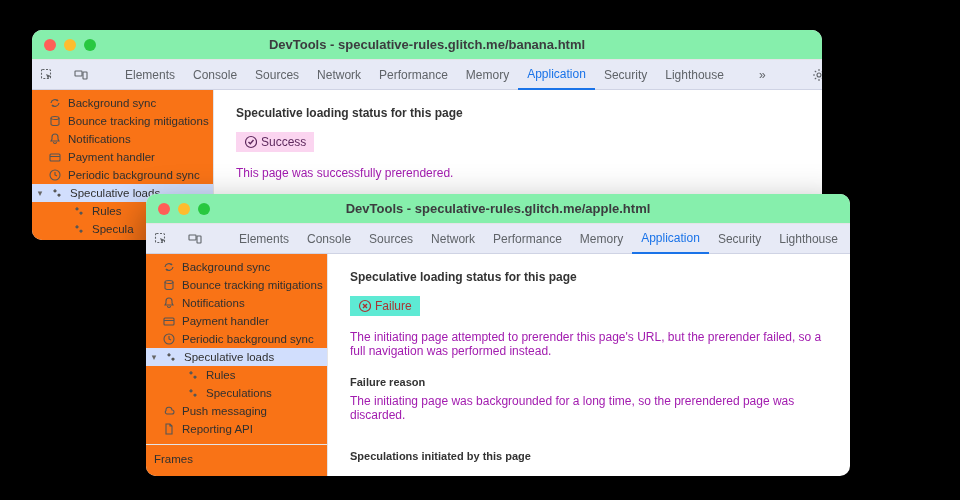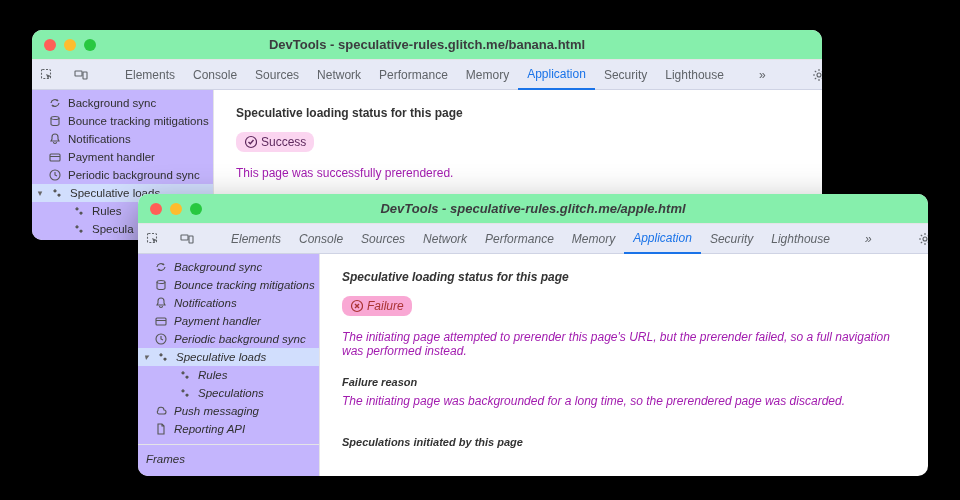--- a/index.html
+++ b/index.html
@@ -15,21 +15,21 @@
   .win {
     position: absolute;
     background: #fff;
     border-radius: 10px;
     box-shadow: 0 15px 40px rgba(0,0,0,.45);
     overflow: hidden;
     display: flex;
     flex-direction: column;
   }
   .win1 { left: 32px; top: 30px; width: 790px; height: 210px; }
-  .win2 { left: 138px; top: 194px; width: 790px; height: 282px; font-style: italic; }
+  .win2 { left: 146px; top: 194px; width: 704px; height: 282px; }
   .titlebar {
     height: 30px;
     background: #86efac;
     display: flex; align-items: center;
     position: relative;
     border-bottom: 1px solid #e4e4e7;
   }
   .tl-buttons { display: flex; gap: 8px; padding-left: 12px; }
   .tl-btn { width: 12px; height: 12px; border-radius: 50%; }
   .tl-close { background: #ff5f57; }
@@ -74,21 +74,21 @@
   .tb-spacer { flex: 1; }
   .body {
     flex: 1;
     display: flex;
     overflow: hidden;
   }
   .sidebar {
     width: 182px;
     border-right: 1px solid #e4e4e7;
     padding: 4px 0;
-    background: #c4b5fd;
+    background: #f97316;
     overflow: hidden;
   }
   .side-item {
     display: flex; align-items: center;
     height: 18px;
     padding-left: 16px;
     gap: 6px;
     font-size: 11.5px;
     color: #303030;
     cursor: pointer;
@@ -115,25 +115,25 @@
   .content {
     flex: 1;
     padding: 16px 22px;
     overflow: hidden;
   }
   .sect-title { font-weight: 700; font-size: 12px; margin-bottom: 12px; }
   .badge {
     display: inline-flex; align-items: center;
     gap: 4px;
     padding: 3px 8px;
-    border-radius: 8px;
+    border-radius: 0;
     font-size: 12px;
   }
   .badge.success { background: #fbd5f0; color: #5e2a5e; }
-  .badge.failure { background: #f9a8d4; color: #a33; }
+  .badge.failure { background: #5eead4; color: #a33; }
   .badge .bi { width: 13px; height: 13px; display: inline-flex; align-items: center; justify-content: center; }
   .para { margin-top: 14px; font-size: 12px; color: #a21caf; }
   .subhead { font-weight: 700; font-size: 11px; margin-top: 18px; }
   svg { display: block; }
 </style>
 </head>
 <body>
 
 <svg width="0" height="0" style="position:absolute">
   <defs>

